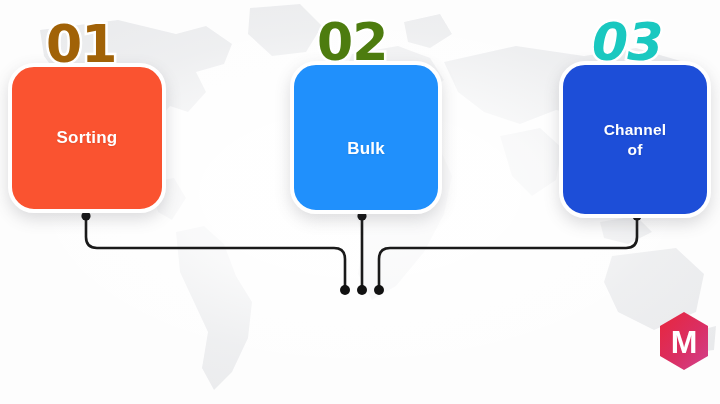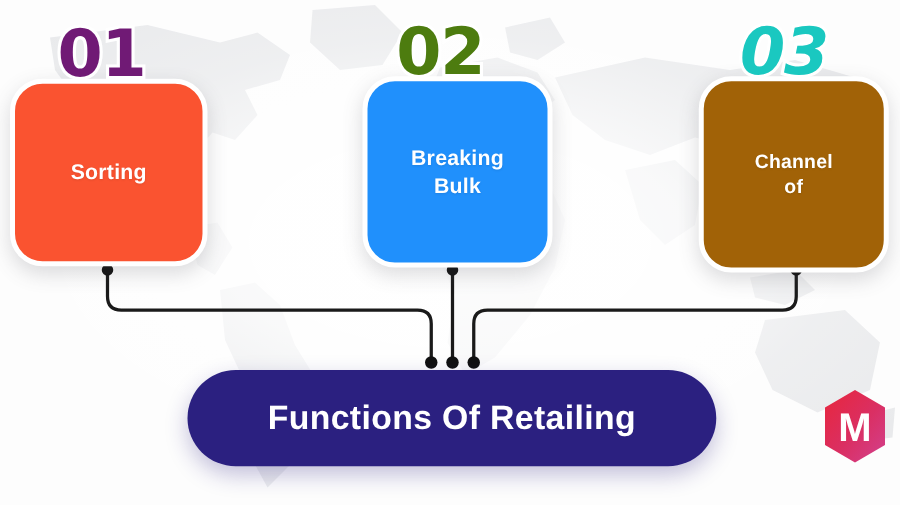--- a/index.html
+++ b/index.html
@@ -65,40 +65,40 @@
   }
   .card .card-label {
     display: block;
     line-height: 1.28;
     padding: 0 6px;
     text-shadow: 0 1px 2px rgba(0,0,0,0.10);
   }
 
   #card-1 { left: 8px;   top: 63px;  width: 158px; height: 150px; background: #FA5330; align-items: center; }
   #card-2 { left: 290px; top: 61px;  width: 152px; height: 153px; background: #2090FC; }
-  #card-3 { left: 559px; top: 61px;  width: 152px; height: 157px; background: #a16207; }
+  #card-3 { left: 559px; top: 61px;  width: 152px; height: 157px; background: #1d4ed8; }
 
   #card-1 .card-label { font-size: 17px; }
   #card-2 .card-label { font-size: 17px; }
   #card-3 .card-label { font-size: 15.5px; }
 
   
   .step-number {
     position: absolute;
     font-family: "DejaVu Sans", sans-serif;
     font-weight: bold;
     font-size: 52px;
     line-height: 1;
     letter-spacing: -1px;
     -webkit-text-stroke: 5px #ffffff;
     paint-order: stroke fill;
     z-index: 3;
     white-space: nowrap;
   }
-  #num-1 { left: 46px;  top: 18px; color: #701a75; }
+  #num-1 { left: 46px;  top: 18px; color: #a16207; }
   #num-2 { left: 317px; top: 16px; color: #4d7c0f; }
   #num-3 { left: 592px; top: 16px; color: #1AC8C0; font-style: italic; }
 
   
   #result-pill {
     position: absolute;
     left: 150px;
     top: 296px;
     width: 423px;
     height: 77px;
@@ -189,37 +189,34 @@
     </g>
   </svg>
 
   <div class="card" id="card-1">
     <span class="card-label">Sorting</span>
   </div>
   <div class="step-number" id="num-1">01</div>
 
   <div class="card" id="card-2">
     <span class="card-label">
-      <span>Breaking</span><br>
+      <br>
       <span>Bulk</span>
     </span>
   </div>
   <div class="step-number" id="num-2">02</div>
 
   <div class="card" id="card-3">
     <span class="card-label">
       <span>Channel</span><br>
       <span>of</span><br>
     </span>
   </div>
   <div class="step-number" id="num-3">03</div>
 
-  <div id="result-pill">
-    <span>Functions Of Retailing</span>
-  </div>
 
   <svg id="brand-logo" viewBox="0 0 56 62" aria-hidden="true">
     <defs>
       <linearGradient id="logoGrad" x1="0%" y1="0%" x2="100%" y2="100%">
         <stop offset="0%" stop-color="#E8263C"></stop>
         <stop offset="55%" stop-color="#DA2F63"></stop>
         <stop offset="100%" stop-color="#D2418E"></stop>
       </linearGradient>
     </defs>
     <polygon points="28,2 52,16 52,46 28,60 4,46 4,16" fill="url(#logoGrad)"></polygon>

